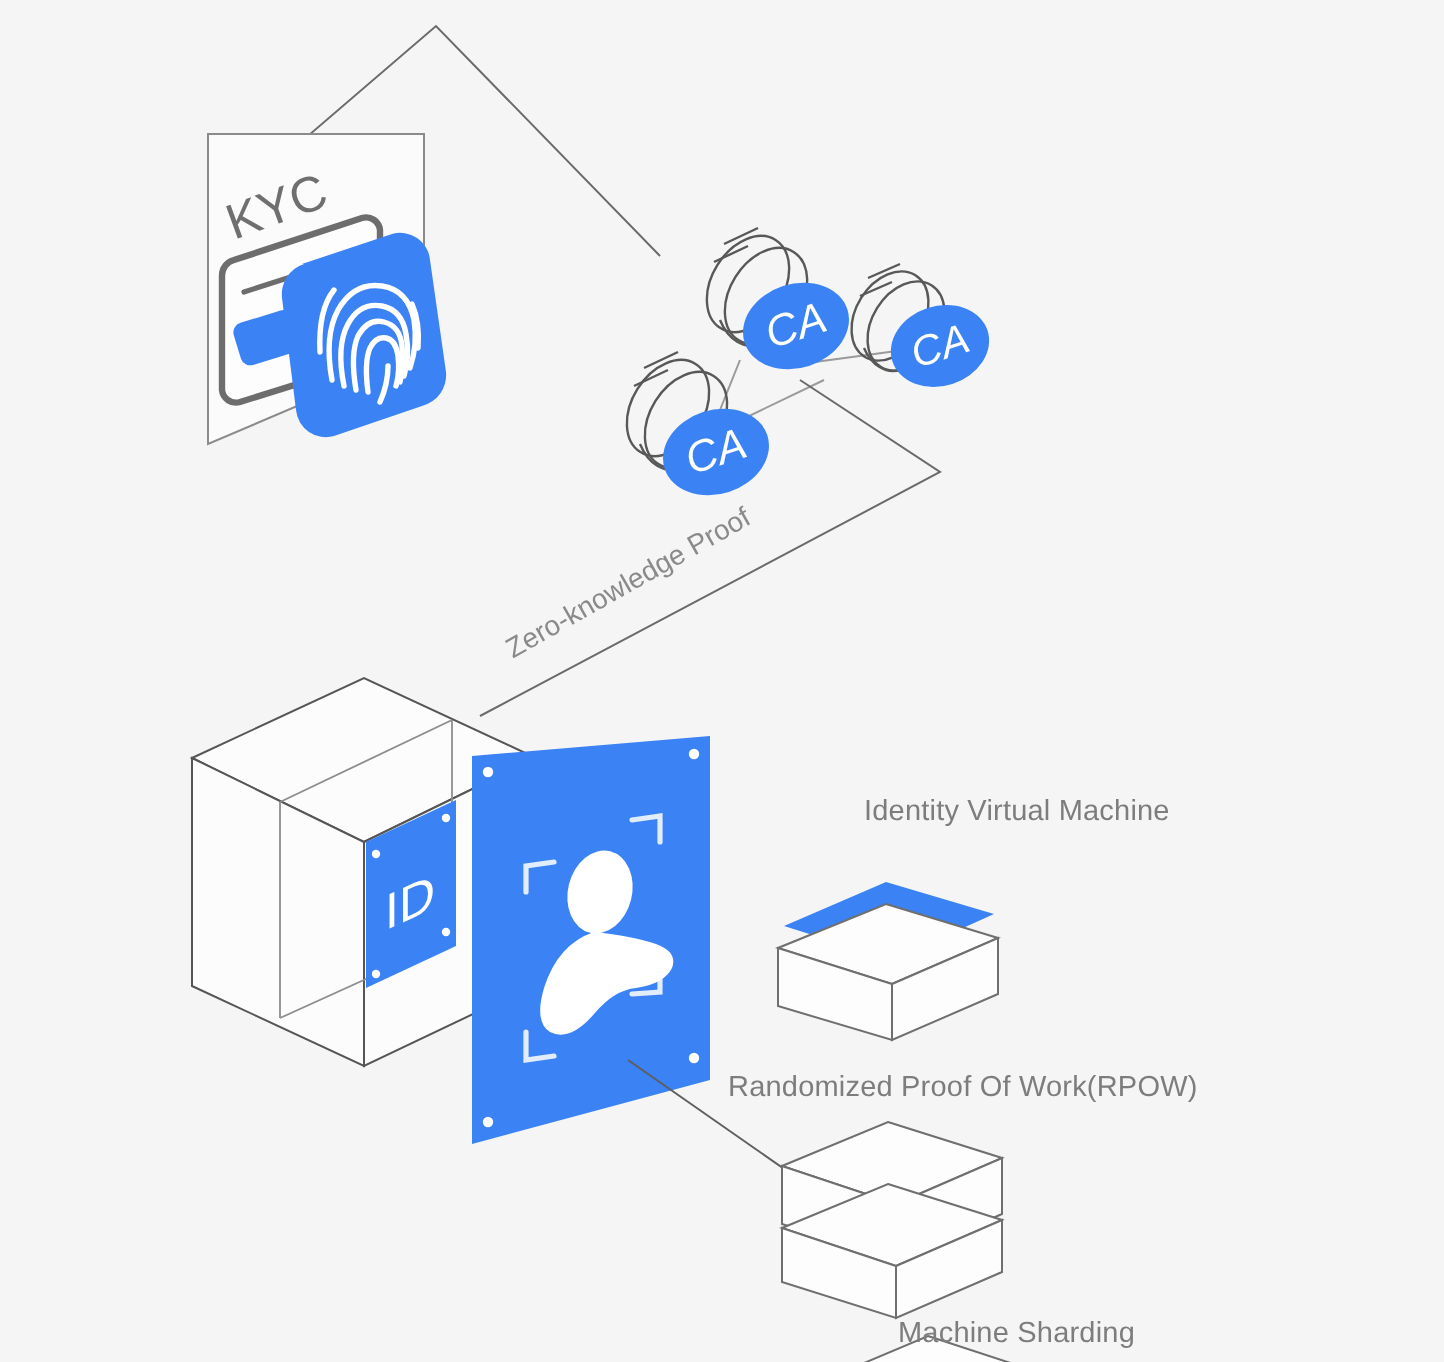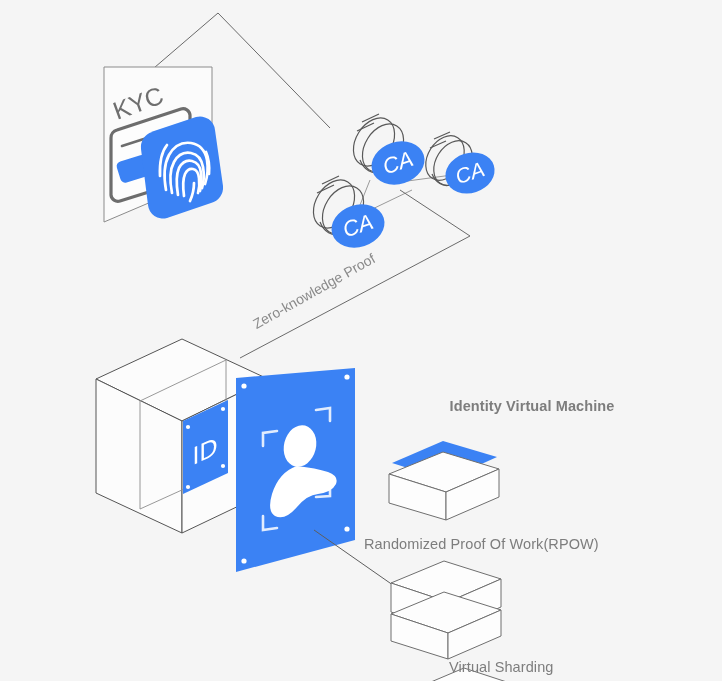--- a/index.html
+++ b/index.html
@@ -14,21 +14,21 @@
   #stage{position:absolute;left:0;top:0;width:722px;height:681px;}
   svg.layer{position:absolute;left:0;top:0;width:722px;height:681px;overflow:visible;}
   .lbl{
     position:absolute;
     color:#7d7d7d;
     font-size:14.5px;
     letter-spacing:.1px;
     white-space:nowrap;
     line-height:20px;
   }
-  .lbl.center{text-align:center;font-weight:bold;}
+  .lbl.center{}
   .zkp{
     position:absolute;
     color:#8a8a8a;
     font-size:14px;
     white-space:nowrap;
     transform-origin:0 0;
     transform:rotate(-29.5deg);
   }
 </style>
 </head>
@@ -210,15 +210,15 @@
   </svg>
 
   <div class="zkp" style="left:250px; top:318px;">Zero-knowledge Proof</div>
 
   <div class="lbl center" style="left:432px; top:396px; width:200px;">
     <div>Identity Virtual Machine</div>
   </div>
 
   <div class="lbl" style="left:364px; top:534px;">Randomized Proof Of Work(RPOW)</div>
 
-  <div class="lbl" style="left:449px; top:657px;">Virtual Sharding</div>
+  <div class="lbl" style="left:449px; top:657px;">Machine Sharding</div>
 
 </div>
 
 </body></html>

